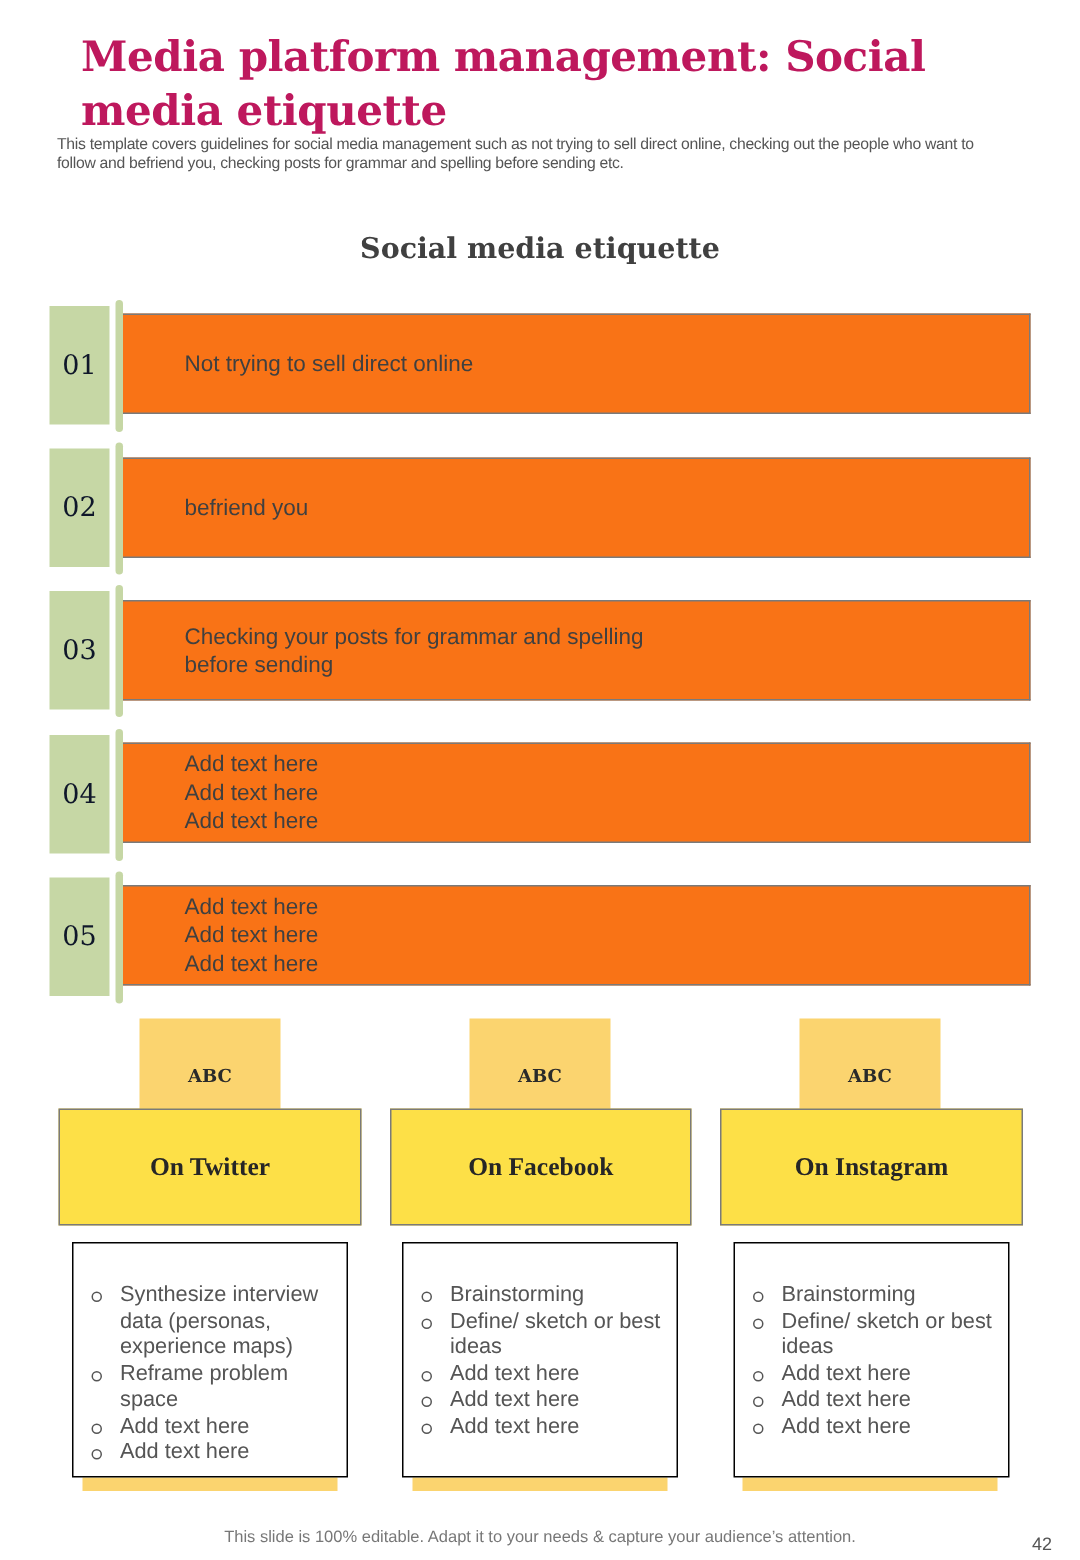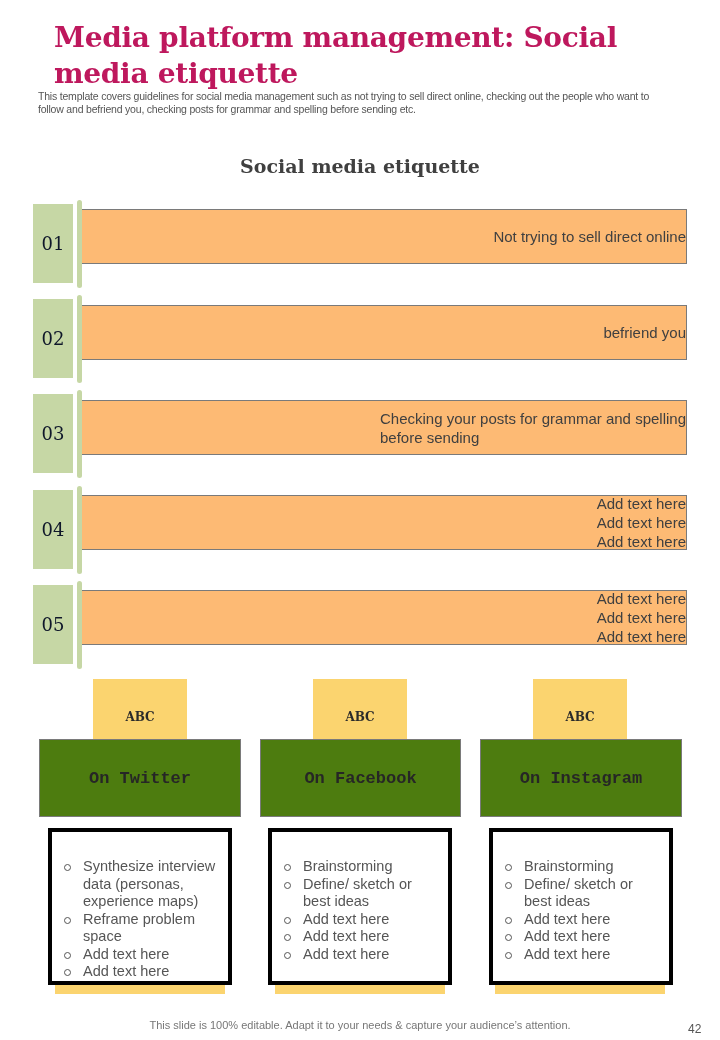--- a/index.html
+++ b/index.html
@@ -4,27 +4,27 @@
 <style>
   html, body { margin: 0; padding: 0; background: #ffffff; }
   body { width: 720px; height: 1040px; position: relative; overflow: hidden; font-family: "Liberation Sans", sans-serif; color: #404040; }
   .abs { position: absolute; }
   .title { left: 54px; top: 20px; width: 640px; font-family: "DejaVu Serif", serif; font-weight: bold; font-size: 28px; line-height: 36px; color: #be185d; letter-spacing: -0.3px; }
   .subtitle { left: 38px; top: 90px; width: 620px; font-size: 10.5px; line-height: 13px; color: #555555; letter-spacing: -0.2px; }
   .section-title { left: 0; width: 720px; top: 155px; text-align: center; font-family: "DejaVu Serif", serif; font-weight: bold; font-size: 19px; color: #404040; }
 
   .row-num { width: 40px; height: 79px; background: #C6D7A5; display: flex; align-items: center; justify-content: center; font-family: "DejaVu Serif", serif; font-size: 18px; color: #0f172a; }
   .row-bar { width: 5px; height: 88px; background: #C6D7A5; border-radius: 3px; }
-  .row-card { left: 82px; width: 605px; height: 55px; border: 1px solid #7a7a7a; border-left: none; background: #fdba74; box-sizing: border-box; display: flex; align-items: center; justify-content: flex-end; }
+  .row-card { left: 82px; width: 605px; height: 67px; border: 1px solid #7a7a7a; border-left: none; background: #f97316; box-sizing: border-box; display: flex; align-items: center; }
   .row-text { padding-left: 41px; font-size: 15px; line-height: 19px; color: #404040; }
   .row-text div { white-space: pre; }
 
   .abc { width: 94px; height: 76px; background: #FBD46F; display: flex; align-items: center; justify-content: center; font-family: "DejaVu Serif", serif; font-weight: bold; font-size: 12px; color: #2a2a2a; }
-  .plat-head { height: 78px; border: 1px solid #7a7a7a; background: #4d7c0f; box-sizing: border-box; display: flex; align-items: center; justify-content: center; font-family: Liberation Mono, monospace; font-weight: bold; font-size: 17px; color: #262626; }
-  .plat-body { width: 184px; height: 157px; border: 4px solid #000000; background: #fff; box-sizing: border-box; padding-top: 26px; }
+  .plat-head { height: 78px; border: 1px solid #7a7a7a; background: #fde047; box-sizing: border-box; display: flex; align-items: center; justify-content: center; font-family: Liberation Serif, serif; font-weight: bold; font-size: 17px; color: #262626; }
+  .plat-body { width: 184px; height: 157px; border: 1px solid #000000; background: #fff; box-sizing: border-box; padding-top: 26px; }
   .plat-strip { width: 170px; height: 10px; background: #FBD46F; }
   .bullets { list-style: none; margin: 0; padding: 0 10px 0 12px; }
   .bullets li { position: relative; padding-left: 19px; font-size: 14.5px; line-height: 17.5px; color: #555555; }
   .bullets li .dot { position: absolute; left: 0; top: 6px; width: 5px; height: 5px; border: 1px solid #555; border-radius: 50%; }
 
   .footer { left: 0; width: 720px; top: 1019px; text-align: center; font-size: 11px; color: #777777; }
   .page-num { left: 688px; top: 1022px; font-size: 12px; color: #555555; }
 </style>
 </head>
 <body>

